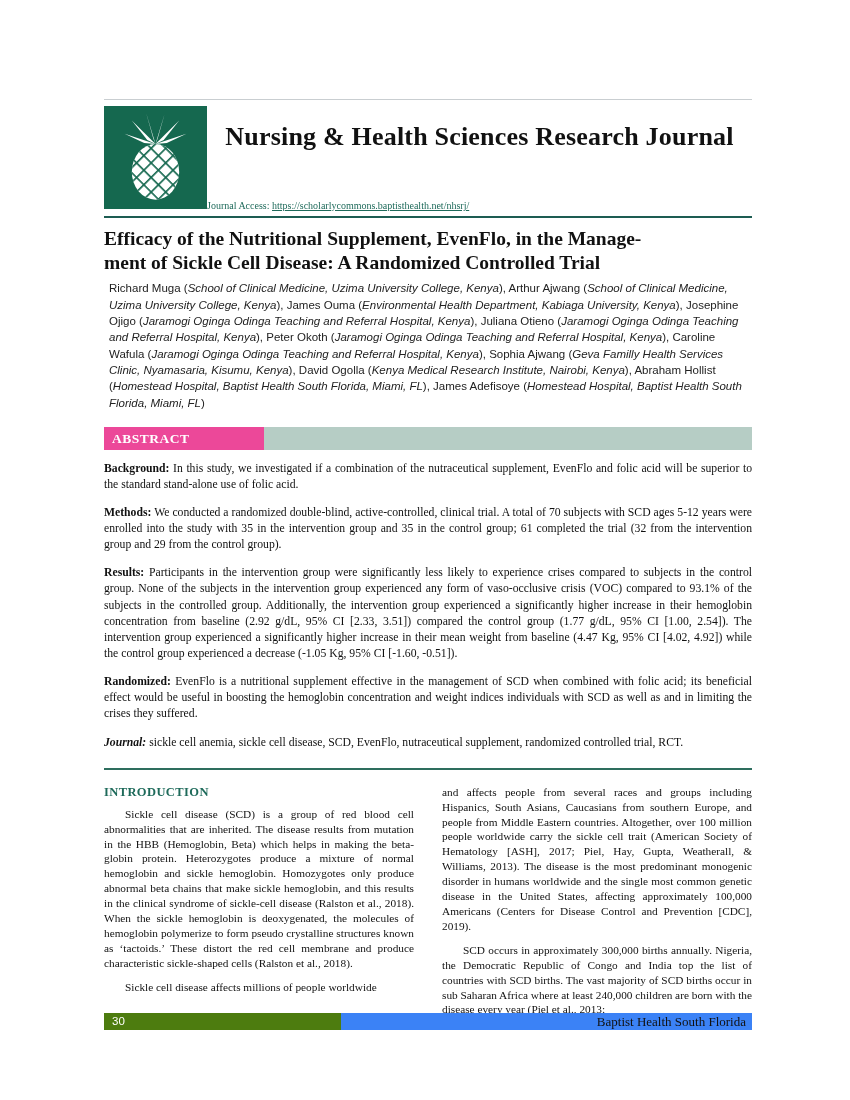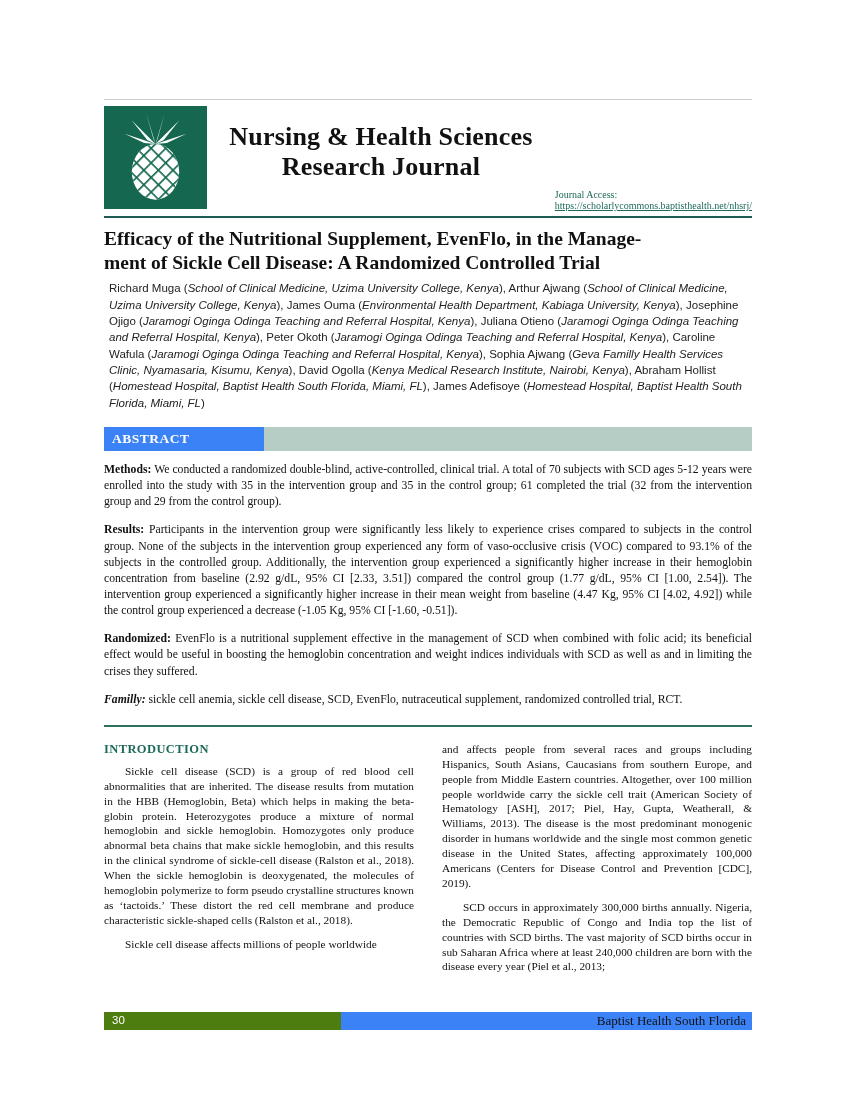--- a/index.html
+++ b/index.html
@@ -11,21 +11,21 @@
     display: flex; flex-direction: column;
   }
   
   .header-block {
     border-top: 1px solid #c9ced1;
     padding-top: 6px;
     display: flex;
     align-items: flex-start;
   }
   .logo-box { width: 103px; height: 103px; flex: 0 0 103px; }
-  .header-text { flex: 1; display: flex; flex-direction: row; height: 108px; }
+  .header-text { flex: 1; display: flex; flex-direction: column; height: 108px; }
   .journal-title {
     font-family: "Liberation Serif", serif;
     font-weight: bold; font-size: 26px; letter-spacing: 0.2px;
     text-align: center; color: #111; margin-top: 16px;
   }
   .journal-access {
     font-size: 10px; color: #1e6a5a; text-align: left; margin-top: auto;
     padding-bottom: 3px;
   }
   .journal-access a { color: #1e6a5a; text-decoration: underline; }
@@ -37,21 +37,21 @@
     margin-top: 9px;
   }
   .author-list {
     font-family: "Liberation Sans", sans-serif;
     font-size: 11.5px; line-height: 1.42; color: #222;
     margin-top: 5px; padding-left: 5px;
   }
   
   .abstract-bar { display: flex; margin-top: 16px; height: 24px; }
   .abstract-bar .dark {
-    background: #3b82f6; color: #fff; width: 160px;
+    background: #ec4899; color: #fff; width: 160px;
     font-weight: bold; font-size: 13.5px; letter-spacing: 0.5px;
     padding: 4px 17px 0 8px; font-family: "Liberation Serif", serif;
   }
   .abstract-bar .light { background: #b6cdc5; flex: 1; }
   .abstract-body { margin-top: 11px; }
   .abs-para {
     font-size: 11.7px; line-height: 1.38; text-align: justify;
     margin-bottom: 12px; color: #111;
   }
   .section-rule { border-top: 2px solid #2e6e5e; margin-top: 5px; }
@@ -123,24 +123,25 @@
   </div>
 
   <div class="author-list"><span>Richard Muga (<i>School of Clinical Medicine, Uzima University College, Kenya</i>), </span><span>Arthur Ajwang (<i>School of Clinical Medicine, Uzima University College, Kenya</i>), </span><span>James Ouma (<i>Environmental Health Department, Kabiaga University, Kenya</i>), </span><span>Josephine Ojigo (<i>Jaramogi Oginga Odinga Teaching and Referral Hospital, Kenya</i>), </span><span>Juliana Otieno (<i>Jaramogi Oginga Odinga Teaching and Referral Hospital, Kenya</i>), </span><span>Peter Okoth (<i>Jaramogi Oginga Odinga Teaching and Referral Hospital, Kenya</i>), </span><span>Caroline Wafula (<i>Jaramogi Oginga Odinga Teaching and Referral Hospital, Kenya</i>), </span><span>Sophia Ajwang (<i>Geva Familly Health Services Clinic, Nyamasaria, Kisumu, Kenya</i>), </span><span>David Ogolla (<i>Kenya Medical Research Institute, Nairobi, Kenya</i>), </span><span>Abraham Hollist (<i>Homestead Hospital, Baptist Health South Florida, Miami, FL</i>), </span><span>James Adefisoye (<i>Homestead Hospital, Baptist Health South Florida, Miami, FL</i>)</span></div>
 
   <div class="abstract-bar">
     <div class="dark">ABSTRACT</div>
     <div class="light"></div>
   </div>
 
   <div class="abstract-body">
+      <p class="abs-para"><b>Background:</b> In this study, we investigated if a combination of the nutraceutical supplement, EvenFlo and folic acid will be superior to the standard stand-alone use of folic acid.</p>
       <p class="abs-para"><b>Methods:</b> We conducted a randomized double-blind, active-controlled, clinical trial. A total of 70 subjects with SCD ages 5-12 years were enrolled into the study with 35 in the intervention group and 35 in the control group; 61 completed the trial (32 from the intervention group and 29 from the control group).</p>
       <p class="abs-para"><b>Results:</b> Participants in the intervention group were significantly less likely to experience crises compared to subjects in the control group. None of the subjects in the intervention group experienced any form of vaso-occlusive crisis (VOC) compared to 93.1% of the subjects in the controlled group. Additionally, the intervention group experienced a significantly higher increase in their hemoglobin concentration from baseline (2.92 g/dL, 95% CI [2.33, 3.51]) compared the control group (1.77 g/dL, 95% CI [1.00, 2.54]). The intervention group experienced a significantly higher increase in their mean weight from baseline (4.47 Kg, 95% CI [4.02, 4.92]) while the control group experienced a decrease (-1.05 Kg, 95% CI [-1.60, -0.51]).</p>
       <p class="abs-para"><b>Randomized:</b> EvenFlo is a nutritional supplement effective in the management of SCD when combined with folic acid; its beneficial effect would be useful in boosting the hemoglobin concentration and weight indices individuals with SCD as well as and in limiting the crises they suffered.</p>
-      <p class="abs-para"><b><i>Familly:</i></b> sickle cell anemia, sickle cell disease, SCD, EvenFlo, nutraceutical supplement, randomized controlled trial, RCT.</p>
+      <p class="abs-para"><b><i>Journal:</i></b> sickle cell anemia, sickle cell disease, SCD, EvenFlo, nutraceutical supplement, randomized controlled trial, RCT.</p>
     </div>
 
   <div class="section-rule"></div>
 
   <div class="columns">
     <div class="col">
       <div class="intro-heading">INTRODUCTION</div>
       <div>
           <p class="body-para indent">Sickle cell disease (SCD) is a group of red blood cell abnormalities that are inherited. The disease results from mutation in the HBB (Hemoglobin, Beta) which helps in making the beta-globin protein. Heterozygotes produce a mixture of normal hemoglobin and sickle hemoglobin. Homozygotes only produce abnormal beta chains that make sickle hemoglobin, and this results in the clinical syndrome of sickle-cell disease (Ralston et al., 2018). When the sickle hemoglobin is deoxygenated, the molecules of hemoglobin polymerize to form pseudo crystalline structures known as ‘tactoids.’ These distort the red cell membrane and produce characteristic sickle-shaped cells (Ralston et al., 2018).</p>
           <p class="body-para indent">Sickle cell disease affects millions of people worldwide</p>

